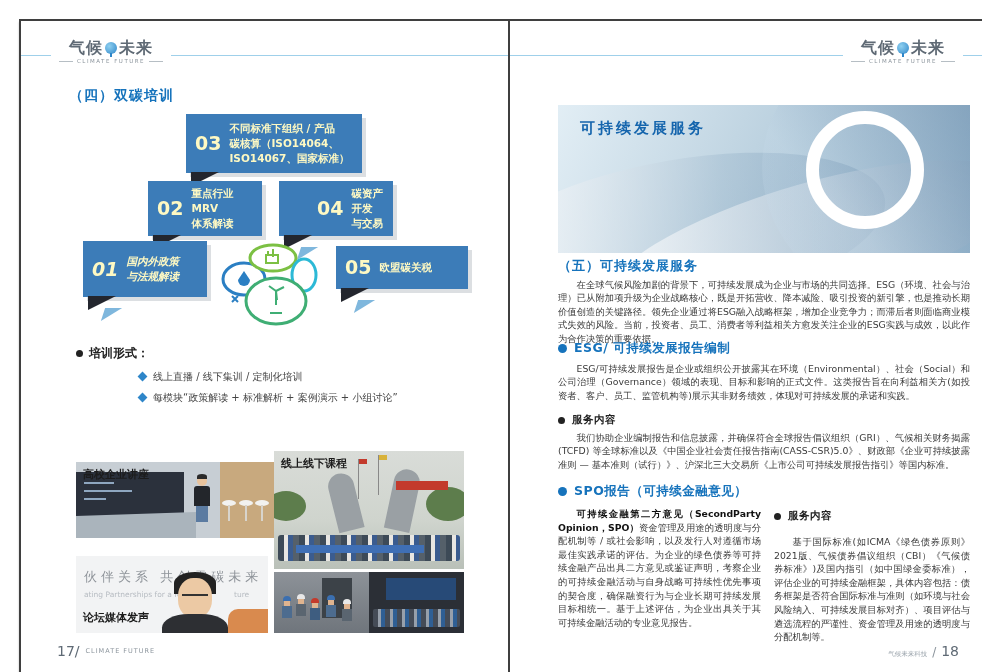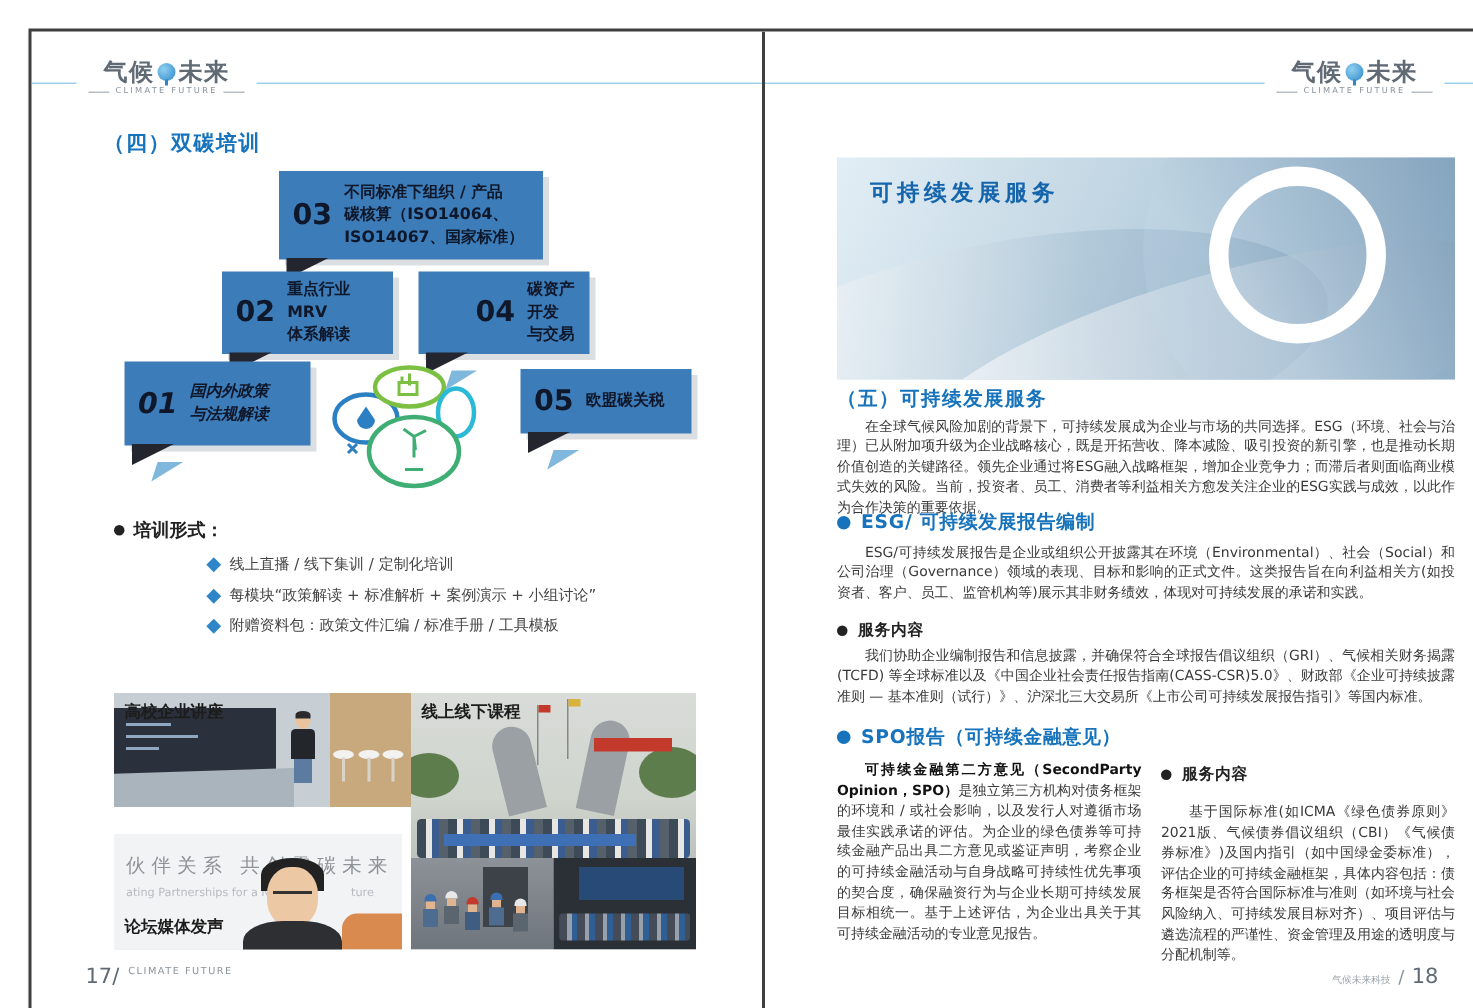--- a/index.html
+++ b/index.html
@@ -20,21 +20,21 @@
   .globe{display:inline-block;width:12px;height:12px;border-radius:50%;
     background:radial-gradient(circle at 35% 35%,#8fd0f0,#2e86c9);position:relative;}
   .globe::after{content:"";position:absolute;left:5px;bottom:-3px;width:2px;height:4px;background:#2e86c9;}
   .logo .sub{display:flex;align-items:center;gap:4px;margin-top:2px;
     font-size:5.5px;color:#8b949c;letter-spacing:1.5px;justify-content:center;}
   .logo .sub::before,.logo .sub::after{content:"";flex:1;height:1px;background:#b6bec4;min-width:14px;}
 
   
   .sec-title{position:absolute;font-size:14px;font-weight:bold;color:#1673bc;letter-spacing:1px;}
 
-  .module{position:absolute;background:#3c7cb8;color:#0f172a;display:flex;align-items:center;
+  .module{position:absolute;background:#3c7cb8;color:#fef9c3;display:flex;align-items:center;
     gap:8px;padding:5px 9px;box-shadow:4px 4px 0 rgba(130,140,150,.28);}
   .module::before{content:"";position:absolute;left:5px;bottom:-13px;width:0;height:0;
     border-top:14px solid #23262e;border-right:28px solid transparent;}
   .module::after{content:"";position:absolute;left:20px;bottom:-24px;width:0;height:0;
     border-top:13px solid #7fb7dd;border-right:17px solid transparent;transform:skewX(-18deg);}
   .module .num{font-size:19px;font-weight:800;line-height:1;}
   .module .txt{font-size:10.5px;font-weight:bold;line-height:1.4;white-space:pre-line;}
 
   .bullet-head{position:absolute;display:flex;align-items:center;gap:6px;
     font-size:12px;font-weight:bold;color:#222;}
@@ -87,21 +87,21 @@
   .p4-left{position:absolute;left:0;top:0;bottom:0;width:50%;background:linear-gradient(#8d9298,#6f757c);}
   .p4-door{position:absolute;left:48px;top:6px;width:30px;height:40px;background:#3c4248;}
   .worker{position:absolute;width:10px;height:22px;}
   .worker .helm{width:8px;height:5px;border-radius:4px 4px 0 0;margin:0 auto;}
   .worker .face{width:6px;height:5px;background:#e0b48f;margin:0 auto;}
   .p4-right{position:absolute;right:0;top:0;bottom:0;width:50%;background:#2b2f36;}
   .p4-screen{position:absolute;right:8px;top:6px;width:70px;height:22px;background:#274a77;}
   .p4-crowd{position:absolute;left:4px;right:4px;bottom:6px;height:18px;
     background:repeating-linear-gradient(90deg,#454c57 0 5px,#97a0ab 5px 8px,#2f5f94 8px 12px);border-radius:2px;}
 
-  .footer-l{position:absolute;display:flex;align-items:flex-start;gap:6px;}
+  .footer-l{position:absolute;display:flex;align-items:center;gap:6px;}
   .footer-l .pg{font-size:14px;color:#5f6a75;}
   .footer-l .lbl{font-size:6.5px;color:#8b949c;letter-spacing:1px;}
   .footer-r{position:absolute;display:flex;align-items:baseline;gap:5px;}
   .footer-r .lbl{font-size:6.5px;color:#9aa3ab;}
   .footer-r .slash{font-size:12px;color:#8b949c;}
   .footer-r .pg{font-size:14px;color:#5f6a75;}
 
   
   .banner{position:absolute;left:537px;top:84px;width:412px;height:148px;overflow:hidden;
     background:linear-gradient(115deg,#e2eef5 0%,#c2d6e3 40%,#a6c1d4 75%,#8fb0c8 100%);}
@@ -159,21 +159,21 @@
     <div class="module" style="left:258px;top:160px;width:114px;height:55px;padding-left:38px;">
       <span class="num">04</span>
       <span class="txt">碳资产开发
 与交易</span>
     </div>
     <div class="module" style="left:62px;top:220px;width:124px;height:56px;font-style:italic;">
       <span class="num">01</span>
       <span class="txt">国内外政策
 与法规解读</span>
     </div>
-    <div class="module" style="left:326px;top:225px;width:114px;height:43px;">
+    <div class="module" style="left:315px;top:225px;width:132px;height:43px;">
       <span class="num">05</span>
       <span class="txt">欧盟碳关税</span>
     </div>
 
     <svg style="position:absolute;left:197px;top:220px;" width="100" height="88" viewBox="0 0 100 88">
       <ellipse cx="26" cy="38" rx="21" ry="16" fill="#fff" stroke="#2b7fc3" stroke-width="3"></ellipse>
       <ellipse cx="55" cy="17" rx="23" ry="13" fill="#fff" stroke="#7cc043" stroke-width="3"></ellipse>
       <ellipse cx="86" cy="34" rx="12" ry="16" fill="#fff" stroke="#2cb9d6" stroke-width="3"></ellipse>
       <ellipse cx="58" cy="60" rx="30" ry="23" fill="#fff" stroke="#3fae74" stroke-width="3"></ellipse>
       <path d="M26 30 l6 9 a6 6 0 1 1 -12 0 z" fill="#2b7fc3"></path>
@@ -188,24 +188,20 @@
     </div>
     <div class="tlist" style="left:118px;top:348px;">
       <div class="titem">
         <span class="diamond"></span>
         <span>线上直播 / 线下集训 / 定制化培训</span>
       </div>
       <div class="titem">
         <span class="diamond"></span>
         <span>每模块“政策解读 + 标准解析 + 案例演示 + 小组讨论”</span>
       </div>
-      <div class="titem">
-        <span class="diamond"></span>
-        <span>附赠资料包：政策文件汇编 / 标准手册 / 工具模板</span>
-      </div>
     </div>
 
     <div class="photo" style="left:55px;top:441px;width:232px;height:76px;">
       <div class="p1-bg"></div>
       <div class="p1-screen">
         <i style="left:8px;top:10px;width:30px;"></i>
           <i style="left:8px;top:18px;width:48px;"></i>
           <i style="left:8px;top:26px;width:22px;"></i>
       </div>
       <div class="p1-podium"></div>
@@ -228,21 +224,21 @@
       <div class="p2-person">
         <div class="p2-hair"></div>
           <div class="p2-head"></div>
           <div class="p2-glasses"></div>
           <div class="p2-suit"></div>
       </div>
       <div class="p2-sofa"></div>
       <span class="caption" style="left:7px;bottom:8px;">论坛媒体发声</span>
     </div>
 
-    <div class="photo" style="left:253px;top:441px;width:190px;height:118px;">
+    <div class="photo" style="left:253px;top:430px;width:190px;height:118px;">
       <div class="p3-sky"></div>
       <div class="p3-tree" style="left:-8px;top:40px;width:40px;height:30px;"></div>
       <div class="p3-tree" style="right:-6px;top:36px;width:44px;height:34px;"></div>
       <div class="p3-gate" style="left:58px;top:22px;height:58px;transform:rotate(-14deg);"></div>
       <div class="p3-gate" style="left:116px;top:18px;height:62px;transform:rotate(12deg);"></div>
       <div class="p3-red" style="left:122px;top:30px;width:52px;"></div>
       <div class="p3-flagpole" style="left:84px;top:8px;height:40px;"></div>
       <div class="p3-flag" style="left:85px;top:8px;background:#c33a2c;"></div>
       <div class="p3-flagpole" style="left:104px;top:4px;height:40px;"></div>
       <div class="p3-flag" style="left:105px;top:4px;background:#d8b23a;"></div>
@@ -324,21 +320,21 @@
     </div>
     <div class="para" style="left:537px;top:410px;width:412px;">我们协助企业编制报告和信息披露，并确保符合全球报告倡议组织（GRI）、气候相关财务揭露 (TCFD) 等全球标准以及《中国企业社会责任报告指南(CASS-CSR)5.0》、财政部《企业可持续披露准则 — 基本准则（试行）》、沪深北三大交易所《上市公司可持续发展报告指引》等国内标准。</div>
 
     <div class="rp-sub" style="left:537px;top:462px;">
       <span class="dot blue"></span>
       <span>SPO报告（可持续金融意见）</span>
     </div>
 
     <div style="position:absolute;left:537px;top:486px;width:203px;">
       <div class="col-para">
-        <b>可持续金融第二方意见（SecondParty Opinion，SPO）</b><span>是独立第三方机构对债务框架的环境和 / 或社会影响，以及发行人对遵循市场最佳实践承诺的评估。为企业的绿色债券等可持续金融产品出具二方意见或鉴证声明，考察企业的可持续金融活动与自身战略可持续性优先事项的契合度，确保融资行为与企业长期可持续发展目标相统一。基于上述评估，为企业出具关于其可持续金融活动的专业意见报告。</span>
+        <b>可持续金融第二方意见（SecondParty Opinion，SPO）</b><span>资金管理及用途的透明度与分配机制等 / 或社会影响，以及发行人对遵循市场最佳实践承诺的评估。为企业的绿色债券等可持续金融产品出具二方意见或鉴证声明，考察企业的可持续金融活动与自身战略可持续性优先事项的契合度，确保融资行为与企业长期可持续发展目标相统一。基于上述评估，为企业出具关于其可持续金融活动的专业意见报告。</span>
       </div>
     </div>
 
     <div style="position:absolute;left:753px;top:488px;width:196px;">
       <div class="rp-sub black" style="position:static;display:flex;">
         <span class="dot"></span>
         <span>服务内容</span>
       </div>
       <div class="col-para" style="margin-top:12px;">基于国际标准(如ICMA《绿色债券原则》2021版、气候债券倡议组织（CBI）《气候债券标准》)及国内指引（如中国绿金委标准），评估企业的可持续金融框架，具体内容包括：债务框架是否符合国际标准与准则（如环境与社会风险纳入、可持续发展目标对齐）、项目评估与遴选流程的严谨性、资金管理及用途的透明度与分配机制等。</div>
     </div>

